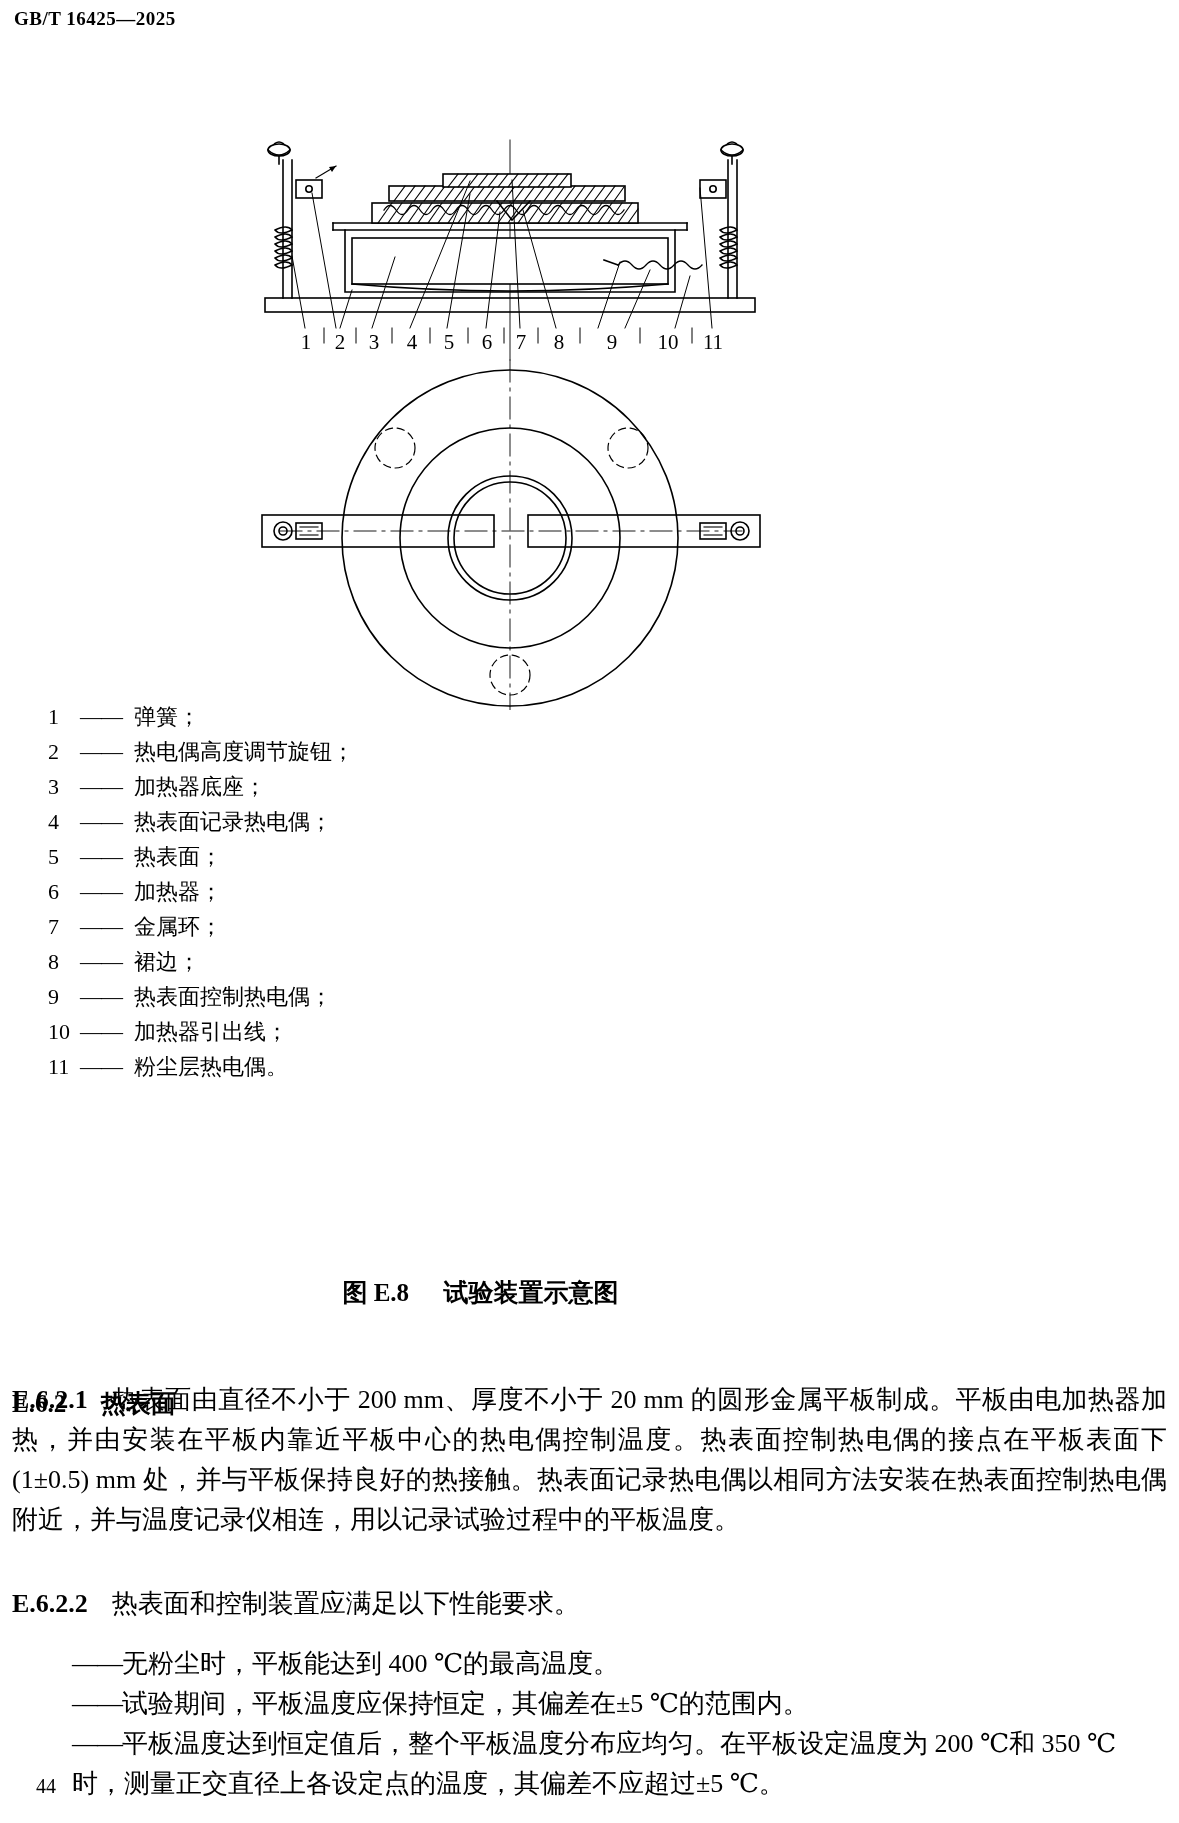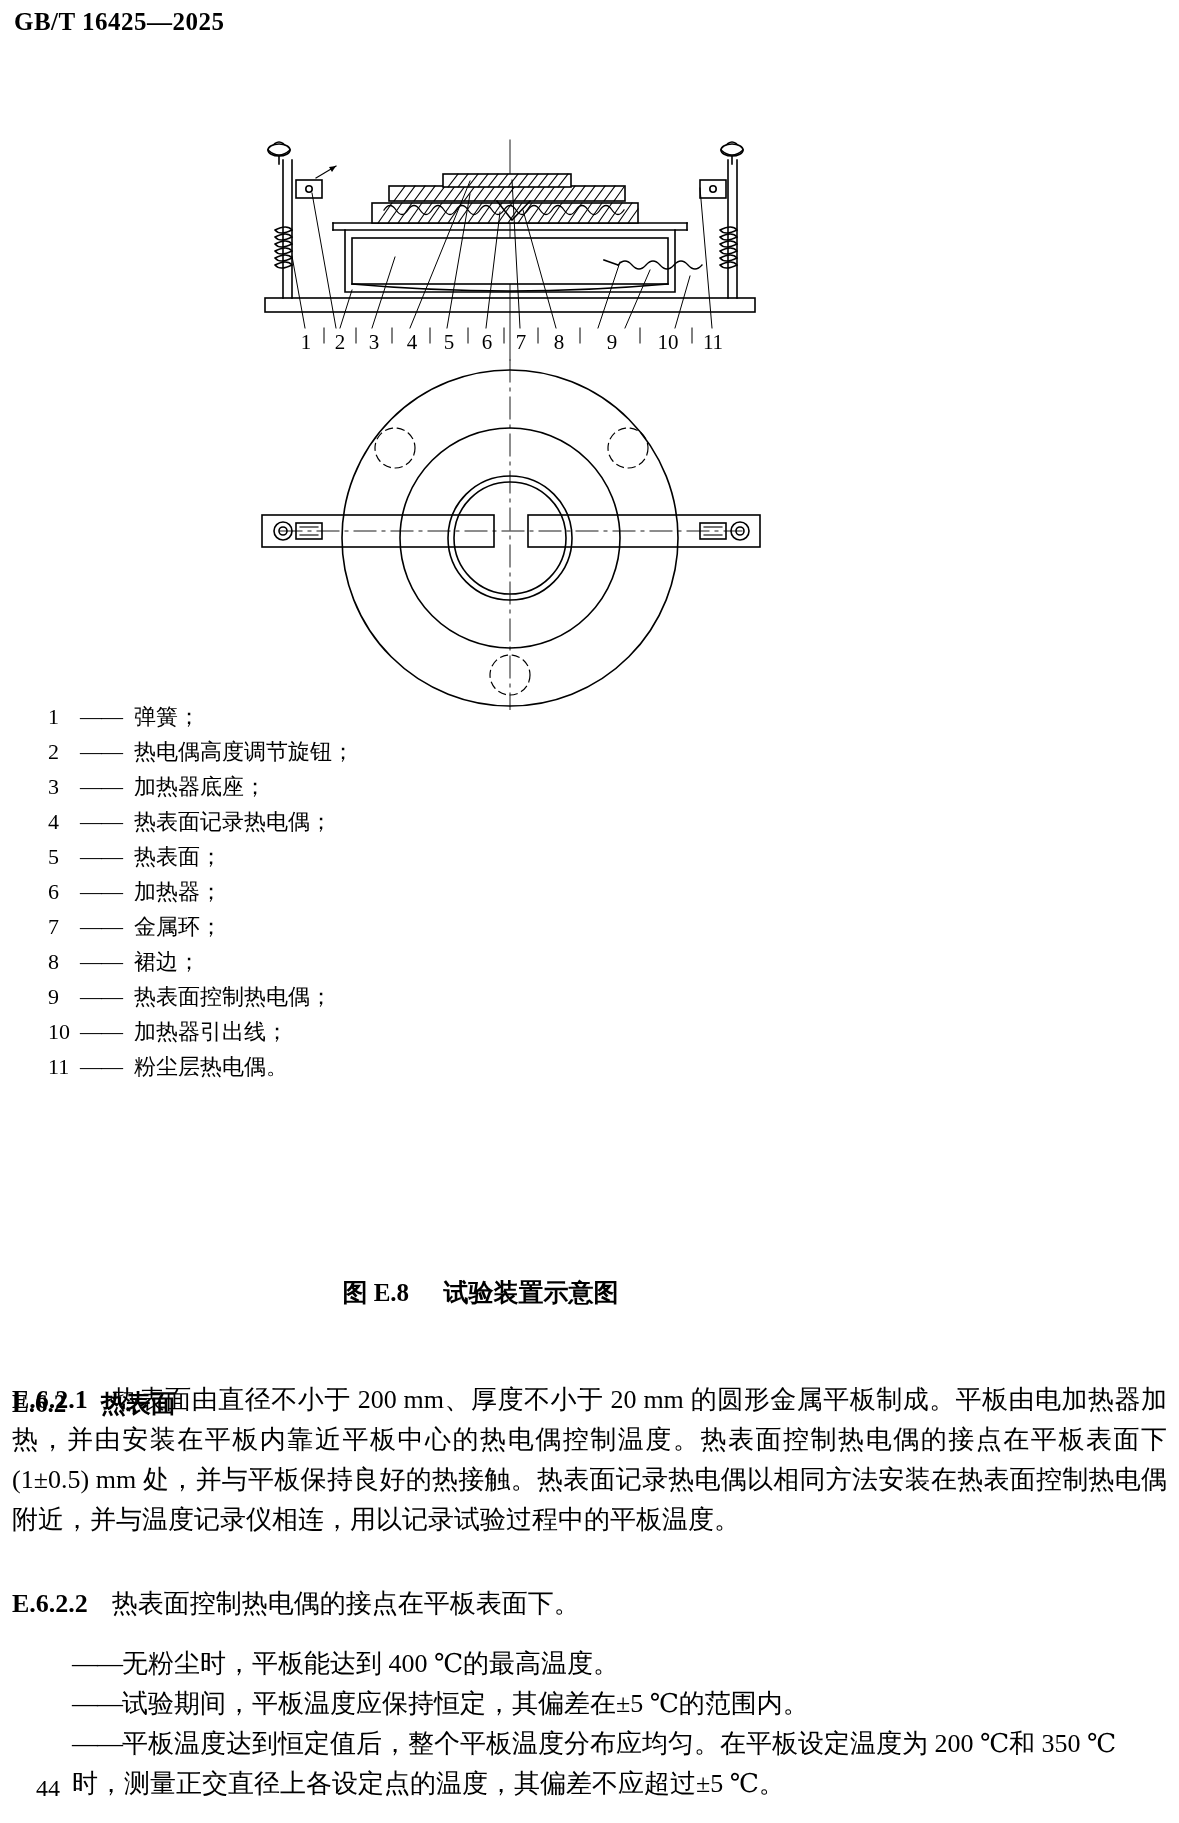--- a/index.html
+++ b/index.html
@@ -7,21 +7,21 @@
     width:1179px; height:1823px; position:relative;
     font-family:"Liberation Serif","DejaVu Serif",serif;
     color:#000;
   }
   .page{position:absolute; inset:0;}
 
   
   .header{
     position:absolute; left:14px; top:8px;
     font-family:"Liberation Serif",serif;
-    font-weight:bold; font-size:25px; letter-spacing:.5px;
+    font-weight:bold; font-size:19px; letter-spacing:.5px;
   }
 
   
   .figure{position:absolute; left:0; top:60px; width:1179px; height:650px;}
   .figure svg{display:block;}
 
   
   .legend{position:absolute; left:48px; top:706px; width:520px;}
   .legend .ltitle{font-size:22px; line-height:1.0; margin-bottom:13px;}
   .legend .lrow{
@@ -59,21 +59,21 @@
   .p2{top:1584px;}
   .idt{display:inline-block;width:24px;}
 
   .dashlist{position:absolute; left:12px; width:1155px; font-size:26px; line-height:40px;}
   .dl1{top:1624px;margin-top:20px;}
   .dashrow{padding-left:60px; text-indent:-0px; position:relative;}
   .dashrow .dsh{letter-spacing:-1px;}
 
   .pageno{
     position:absolute; left:36px; top:1775px;
-    font-size:24px;
+    font-size:20px;
   }
 </style>
 </head>
 <body>
 
 <div class="page">
 
   <div class="header">GB/T 16425—2025</div>
 
   <div class="figure">
@@ -378,21 +378,21 @@
     <span>E.6.2</span>
     <span class="hgap"></span>
     <span>热表面</span>
   </div>
 
   <div class="para p1">
     <b>E.6.2.1</b><span class="idt"></span><span>热表面由直径不小于 200 mm、厚度不小于 20 mm 的圆形金属平板制成。平板由电加热器加热，并由安装在平板内靠近平板中心的热电偶控制温度。热表面控制热电偶的接点在平板表面下(1±0.5) mm 处，并与平板保持良好的热接触。热表面记录热电偶以相同方法安装在热表面控制热电偶附近，并与温度记录仪相连，用以记录试验过程中的平板温度。</span>
   </div>
 
   <div class="para p2">
-    <b>E.6.2.2</b><span class="idt"></span><span>热表面控制热电偶的接点在平板表面下。</span>
+    <b>E.6.2.2</b><span class="idt"></span><span>热表面和控制装置应满足以下性能要求。</span>
   </div>
 
   <div class="dashlist dl1">
     <div class="dashrow">
       <span class="dsh">——</span><span>无粉尘时，平板能达到 400 ℃的最高温度。</span>
     </div>
     <div class="dashrow">
       <span class="dsh">——</span><span>试验期间，平板温度应保持恒定，其偏差在±5 ℃的范围内。</span>
     </div>
     <div class="dashrow">

